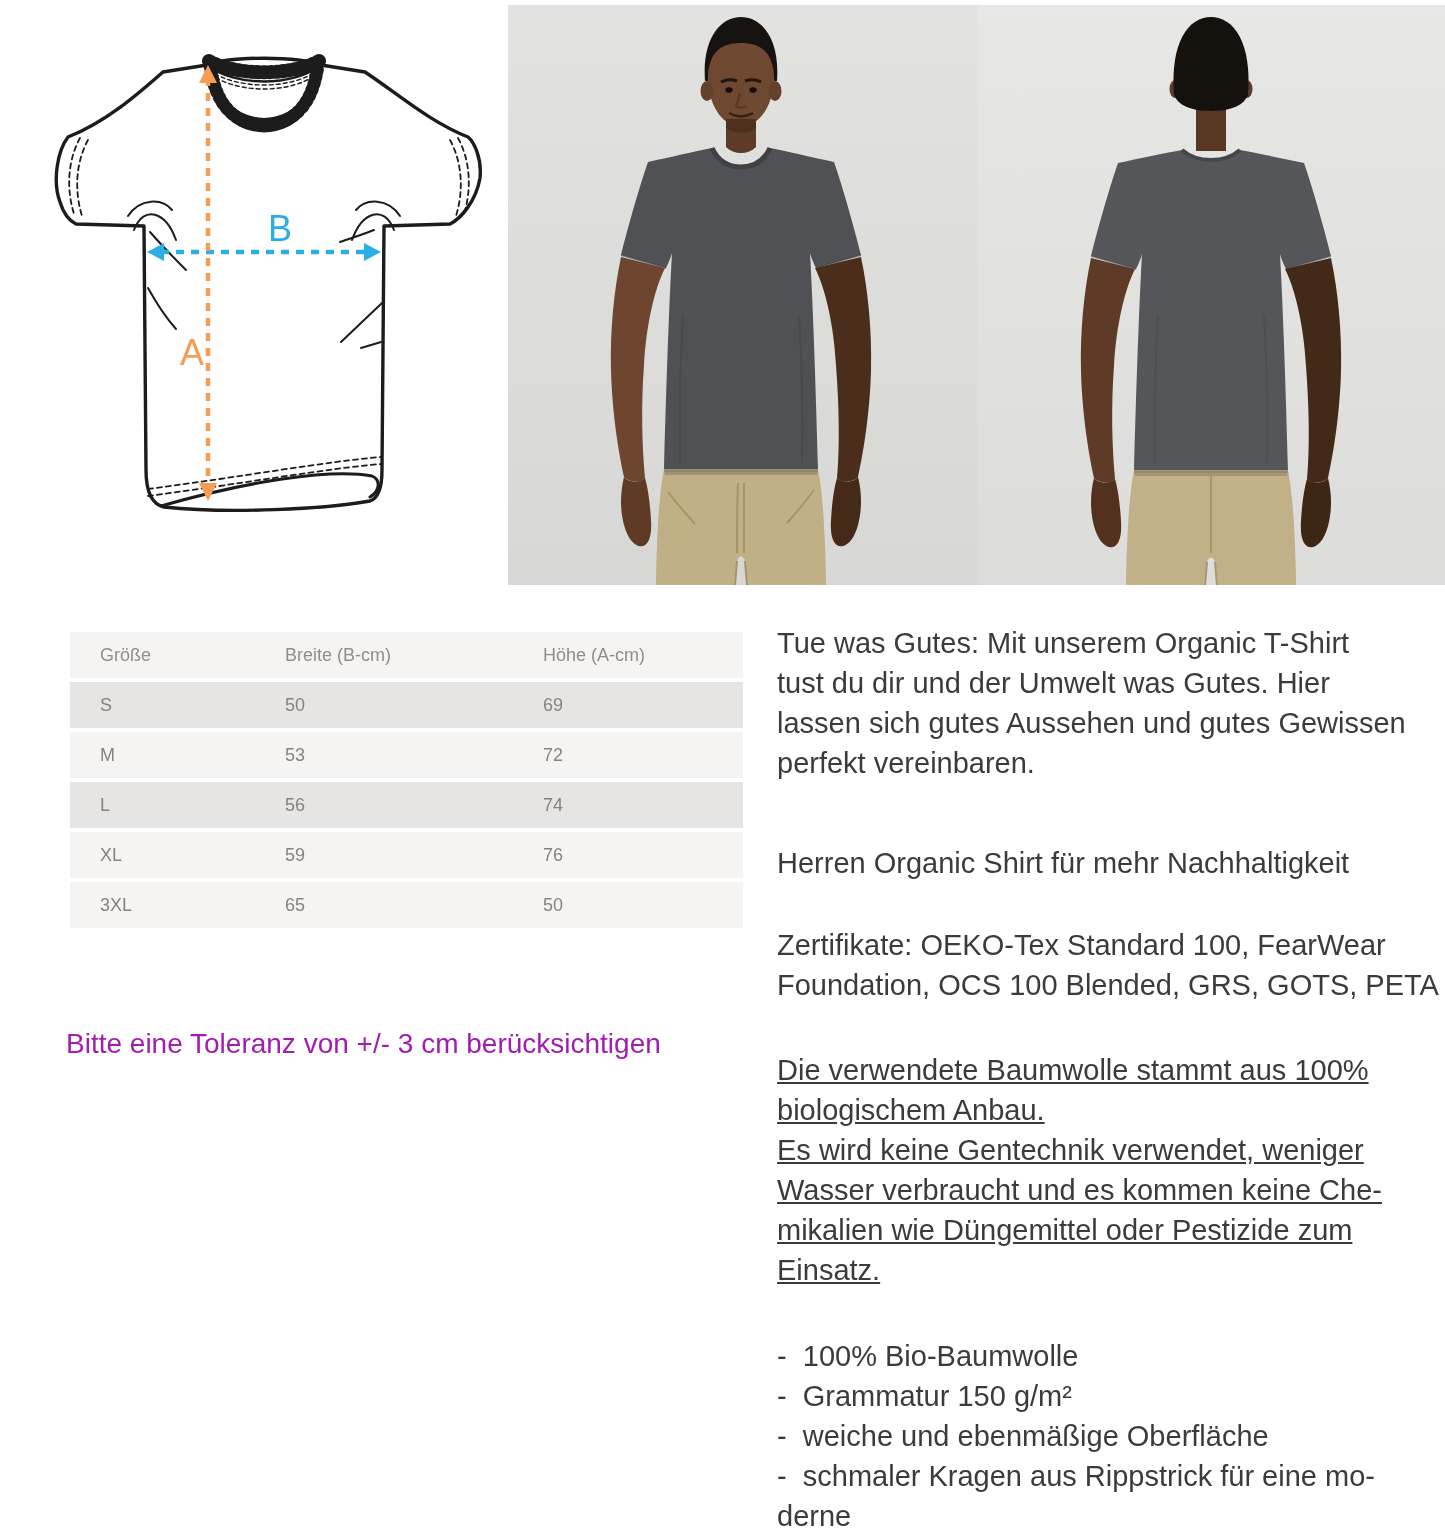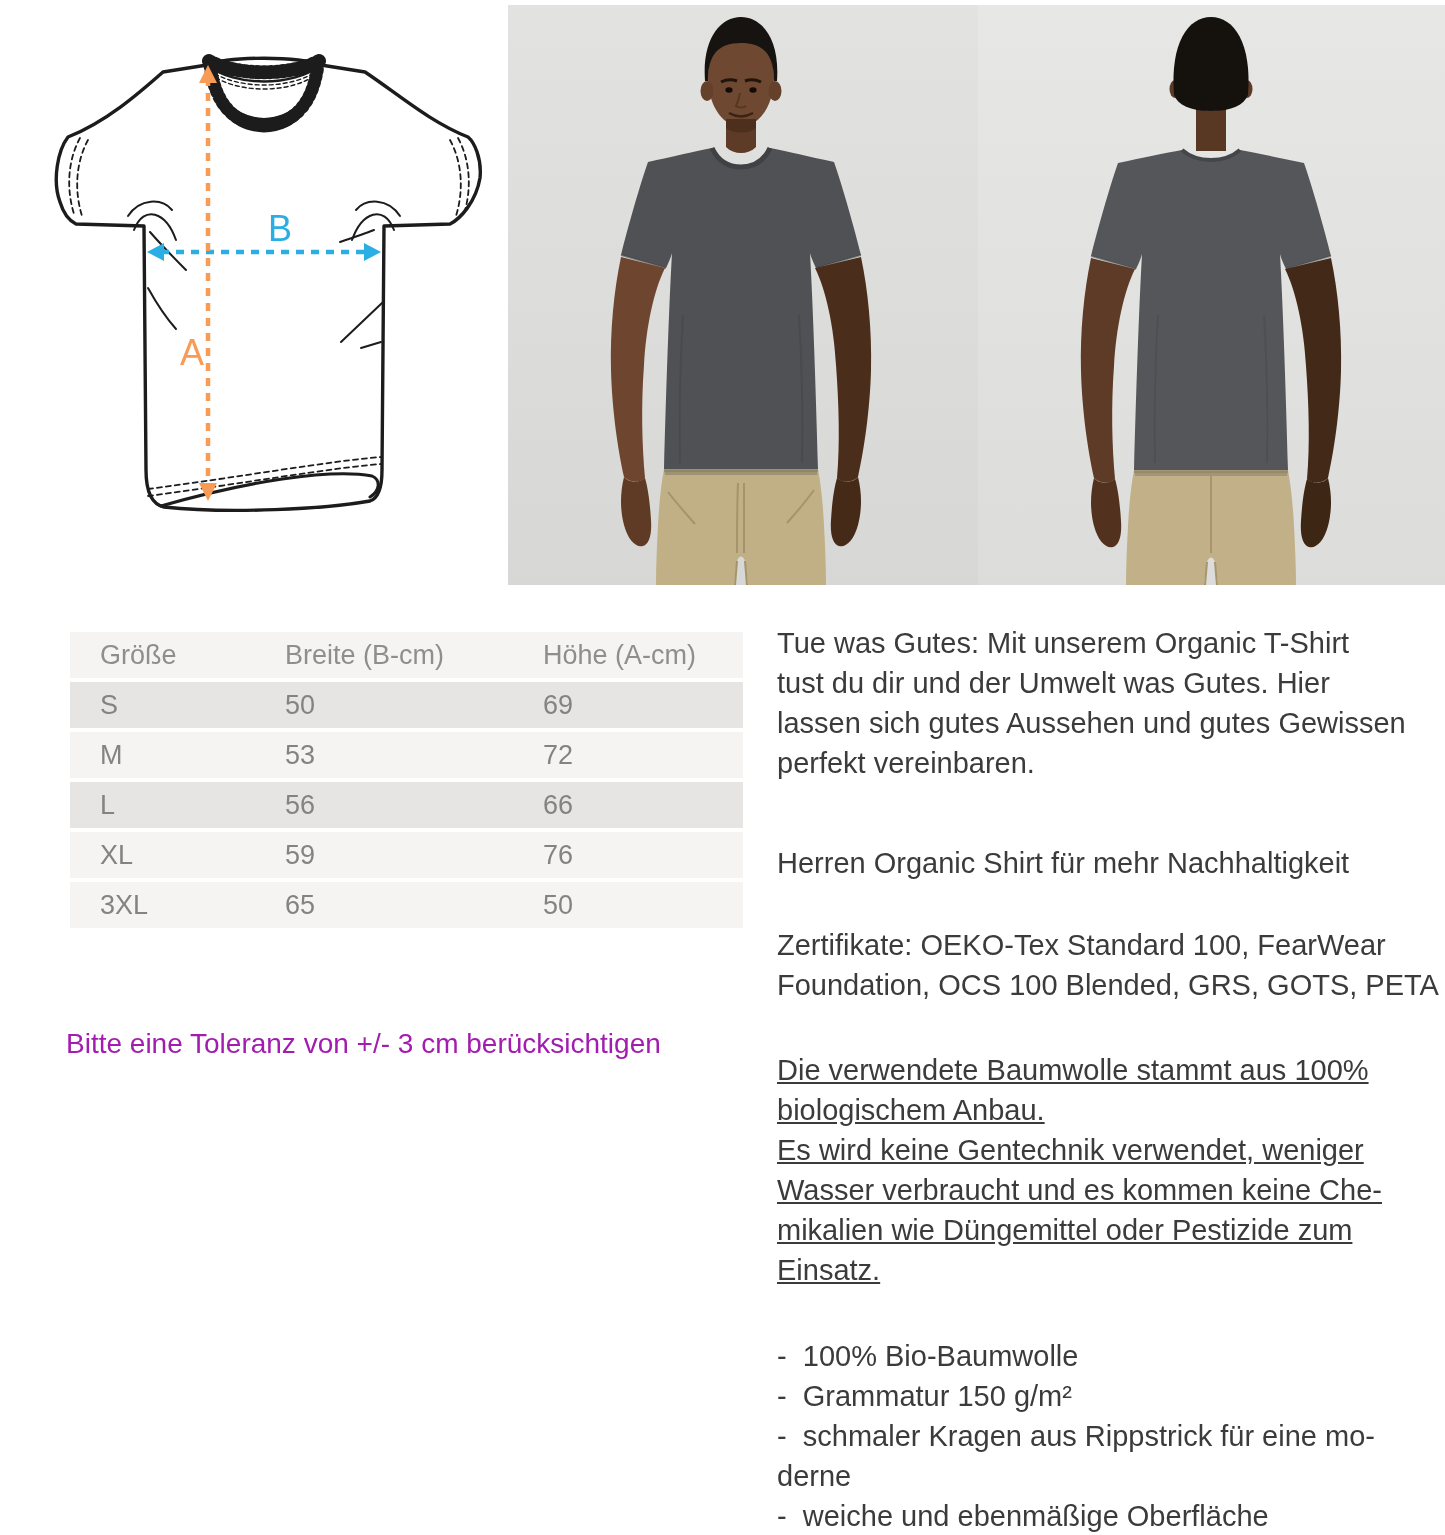--- a/index.html
+++ b/index.html
@@ -16,21 +16,21 @@
   .diagram{left:30px;top:30px;width:478px;height:530px;}
   .photo{overflow:hidden;}
   .photo-front{left:508px;top:5px;width:470px;height:580px;}
   .photo-back{left:978px;top:5px;width:467px;height:580px;}
   .photo svg{display:block;}
 
   
   .size-table{left:70px;top:632px;width:673px;}
   .size-table table{
     width:100%;border-collapse:collapse;table-layout:fixed;
-    font-size:27px;
+    font-size:18px;
   }
   .size-table col.c1{width:185px;}
   .size-table col.c2{width:258px;}
   .size-table col.c3{width:230px;}
   .size-table th,.size-table td{
     text-align:left;font-weight:400;
     padding:0 0 0 30px;height:46px;
     border-bottom:4px solid #ffffff;
     white-space:nowrap;overflow:hidden;
   }
@@ -251,21 +251,21 @@
           <td>69</td>
         </tr>
         <tr class="row-b">
           <td>M</td>
           <td>53</td>
           <td>72</td>
         </tr>
         <tr class="row-a">
           <td>L</td>
           <td>56</td>
-          <td>66</td>
+          <td>74</td>
         </tr>
         <tr class="row-b">
           <td>XL</td>
           <td>59</td>
           <td>76</td>
         </tr>
         <tr class="row-b">
           <td>3XL</td>
           <td>65</td>
           <td>50</td>
@@ -286,19 +286,19 @@
 Foundation, OCS 100 Blended, GRS, GOTS, PETA</p>
     <p class="p4">Die verwendete Baumwolle stammt aus 100%
 biologischem Anbau.
 Es wird keine Gentechnik verwendet, weniger
 Wasser verbraucht und es kommen keine Che-
 mikalien wie Düngemittel oder Pestizide zum
 Einsatz.</p>
     <div>
       <div class="feature-item">-  100% Bio-Baumwolle</div>
       <div class="feature-item">-  Grammatur 150 g/m²</div>
+      <div class="feature-item">-  weiche und ebenmäßige Oberfläche</div>
       <div class="feature-item">-  schmaler Kragen aus Rippstrick für eine mo-
 derne</div>
-      <div class="feature-item">-  weiche und ebenmäßige Oberfläche</div>
     </div>
   </div>
 
 </div>
 
 </body></html>

